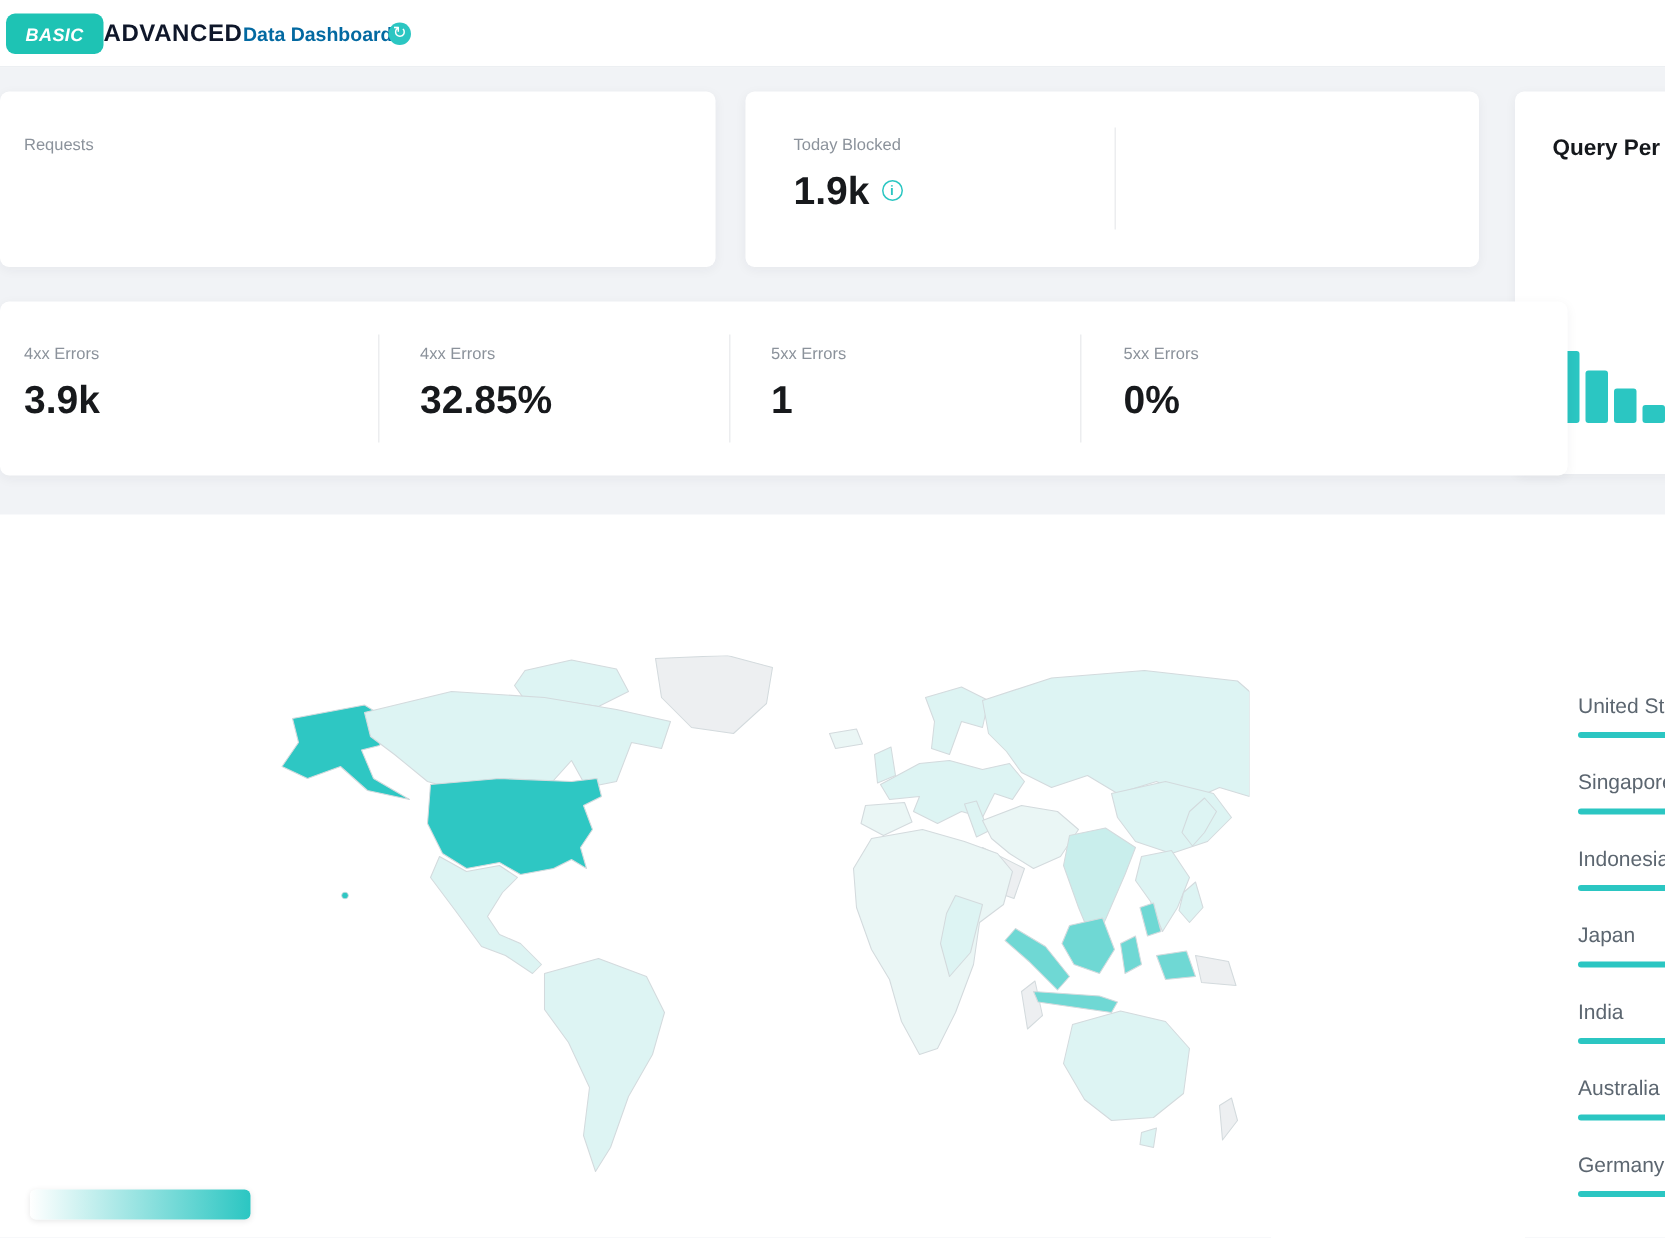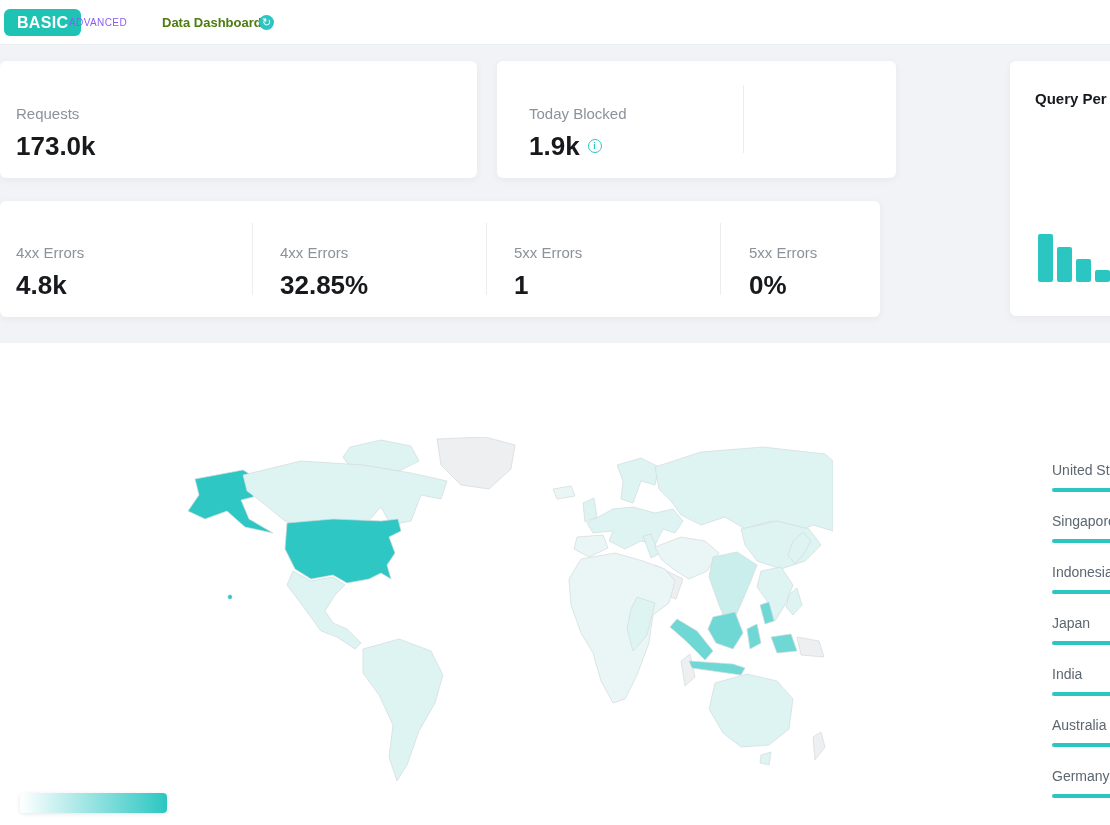--- a/index.html
+++ b/index.html
@@ -3,54 +3,54 @@
 <meta charset="utf-8">
 <style>
   html,body{margin:0;padding:0;width:1110px;height:825px;overflow:hidden;
     font-family:"Liberation Sans", sans-serif;background:var(--bg,#f1f3f6);position:relative;}
   *{box-sizing:border-box;}
 
   
   .topbar{position:absolute;left:0;top:0;width:1110px;height:45px;background:#fff;
     border-bottom:1px solid #eceff2;display:flex;align-items:center;}
   .tab-basic{position:absolute;left:4px;top:9px;height:27px;padding:0 13px;border:none;
-    background:var(--accent,#1ec3b4);color:#fff;font-weight:700;font-size:16px;
-    border-radius:6px;letter-spacing:.3px;cursor:pointer;font-family:inherit;}
+    background:var(--accent,#1ec3b4);color:#fff;font-weight:700;font-size:12px;
+    border-radius:6px;letter-spacing:.3px;cursor:pointer;font-family:inherit;font-style:italic;}
   .tab-advanced{position:absolute;left:67px;top:9px;height:27px;padding:0 2px;border:none;
-    background:transparent;color:#8b5cf6;font-weight:400;font-size:10px;letter-spacing:.4px;
+    background:transparent;color:#0f172a;font-weight:700;font-size:16px;letter-spacing:.4px;
     cursor:pointer;font-family:inherit;}
-  .dash-title{position:absolute;left:162px;top:15px;font-size:13px;font-weight:700;color:#4d7c0f;}
+  .dash-title{position:absolute;left:162px;top:15px;font-size:13px;font-weight:700;color:#0369a1;}
   .refresh-icon{position:absolute;left:259px;top:15px;width:15px;height:15px;border-radius:50%;
     background:var(--teal,#2bc6c2);color:#fff;font-size:11px;line-height:15px;text-align:center;
     cursor:pointer;user-select:none;}
 
   
   .card{position:absolute;background:#fff;border-radius:6px;
     box-shadow:0 2px 8px rgba(31,45,61,.05);}
-  .stat-label{font-size:15px;color:var(--label,#8b929b);margin-top:14px;}
+  .stat-label{font-size:11px;color:var(--label,#8b929b);}
   .stat-value{font-size:26px;font-weight:700;color:var(--value,#17191c);margin-top:9px;}
 
   .card-requests{left:0;top:61px;width:477px;height:117px;padding:30px 0 0 16px;}
-  .card-today{left:497px;top:61px;width:399px;height:117px;}
+  .card-today{left:497px;top:61px;width:489px;height:117px;}
   .today-block{position:absolute;top:30px;}
   .today-blocked{left:32px;}
   .today-attack{left:272px;}
   .vdiv{position:absolute;width:1px;background:#ecedef;}
   .card-today .vdiv{left:246px;top:24px;height:68px;}
 
   .info-icon{display:inline-block;width:14px;height:14px;border:1px solid var(--teal,#2bc6c2);
     border-radius:50%;color:var(--teal,#2bc6c2);font-size:9px;font-weight:700;line-height:13px;
     text-align:center;vertical-align:6px;margin-left:8px;cursor:pointer;}
 
   .card-qps{left:1010px;top:61px;width:245px;height:255px;}
   .qps-title{position:absolute;left:25px;top:29px;font-size:15px;font-weight:700;color:#15181c;white-space:nowrap;}
   .qps-bars{position:absolute;left:28px;bottom:34px;height:55px;display:flex;align-items:flex-end;gap:4px;}
   .qps-bar{width:15px;background:var(--teal,#2bc6c2);border-radius:2px;}
 
-  .card-errors{left:0;top:201px;width:880px;height:116px;}
+  .card-errors{left:0;top:201px;width:1045px;height:116px;}
   .err-col{position:absolute;top:29px;}
   .err-0{left:16px;}.err-1{left:280px;}.err-2{left:514px;}.err-3{left:749px;}
   .card-errors .vdiv{top:22px;height:72px;}
   .dv-1{left:252px;}.dv-2{left:486px;}.dv-3{left:720px;}
 
   
   .map-card{position:absolute;left:0;top:343px;width:1110px;height:482px;background:#fff;}
   .world-map{position:absolute;left:185px;top:437px;width:648px;height:356px;}
   .m-high{fill:var(--map-high,#2ec7c3);}
   .m-med{fill:var(--map-med,#6fd8d4);}
@@ -75,21 +75,20 @@
 
 <div class="topbar">
   <button class="tab-basic">BASIC</button>
   <button class="tab-advanced">ADVANCED</button>
   <span class="dash-title">Data Dashboard</span>
   <span class="refresh-icon">↻</span>
 </div>
 
 <div class="card card-requests">
   <div class="stat-label">Requests</div>
-  <div class="stat-value">173.0k</div>
 </div>
 
 <div class="card card-today">
   <div class="today-block today-blocked">
     <div class="stat-label">Today Blocked</div>
     <div class="stat-value">
       <span>1.9k</span><span class="info-icon">i</span>
     </div>
   </div>
   <div class="vdiv"></div>
@@ -101,21 +100,21 @@
       <div class="qps-bar" style="height: 48px;"></div>
       <div class="qps-bar" style="height: 35px;"></div>
       <div class="qps-bar" style="height: 23px;"></div>
       <div class="qps-bar" style="height: 12px;"></div>
     </div>
 </div>
 
 <div class="card card-errors">
   <div class="err-col err-0">
     <div class="stat-label">4xx Errors</div>
-    <div class="stat-value">4.8k</div>
+    <div class="stat-value">3.9k</div>
   </div>
   <div class="vdiv dv-1"></div>
   <div class="err-col err-1">
     <div class="stat-label">4xx Errors</div>
     <div class="stat-value">32.85%</div>
   </div>
   <div class="vdiv dv-2"></div>
   <div class="err-col err-2">
     <div class="stat-label">5xx Errors</div>
     <div class="stat-value">1</div>

